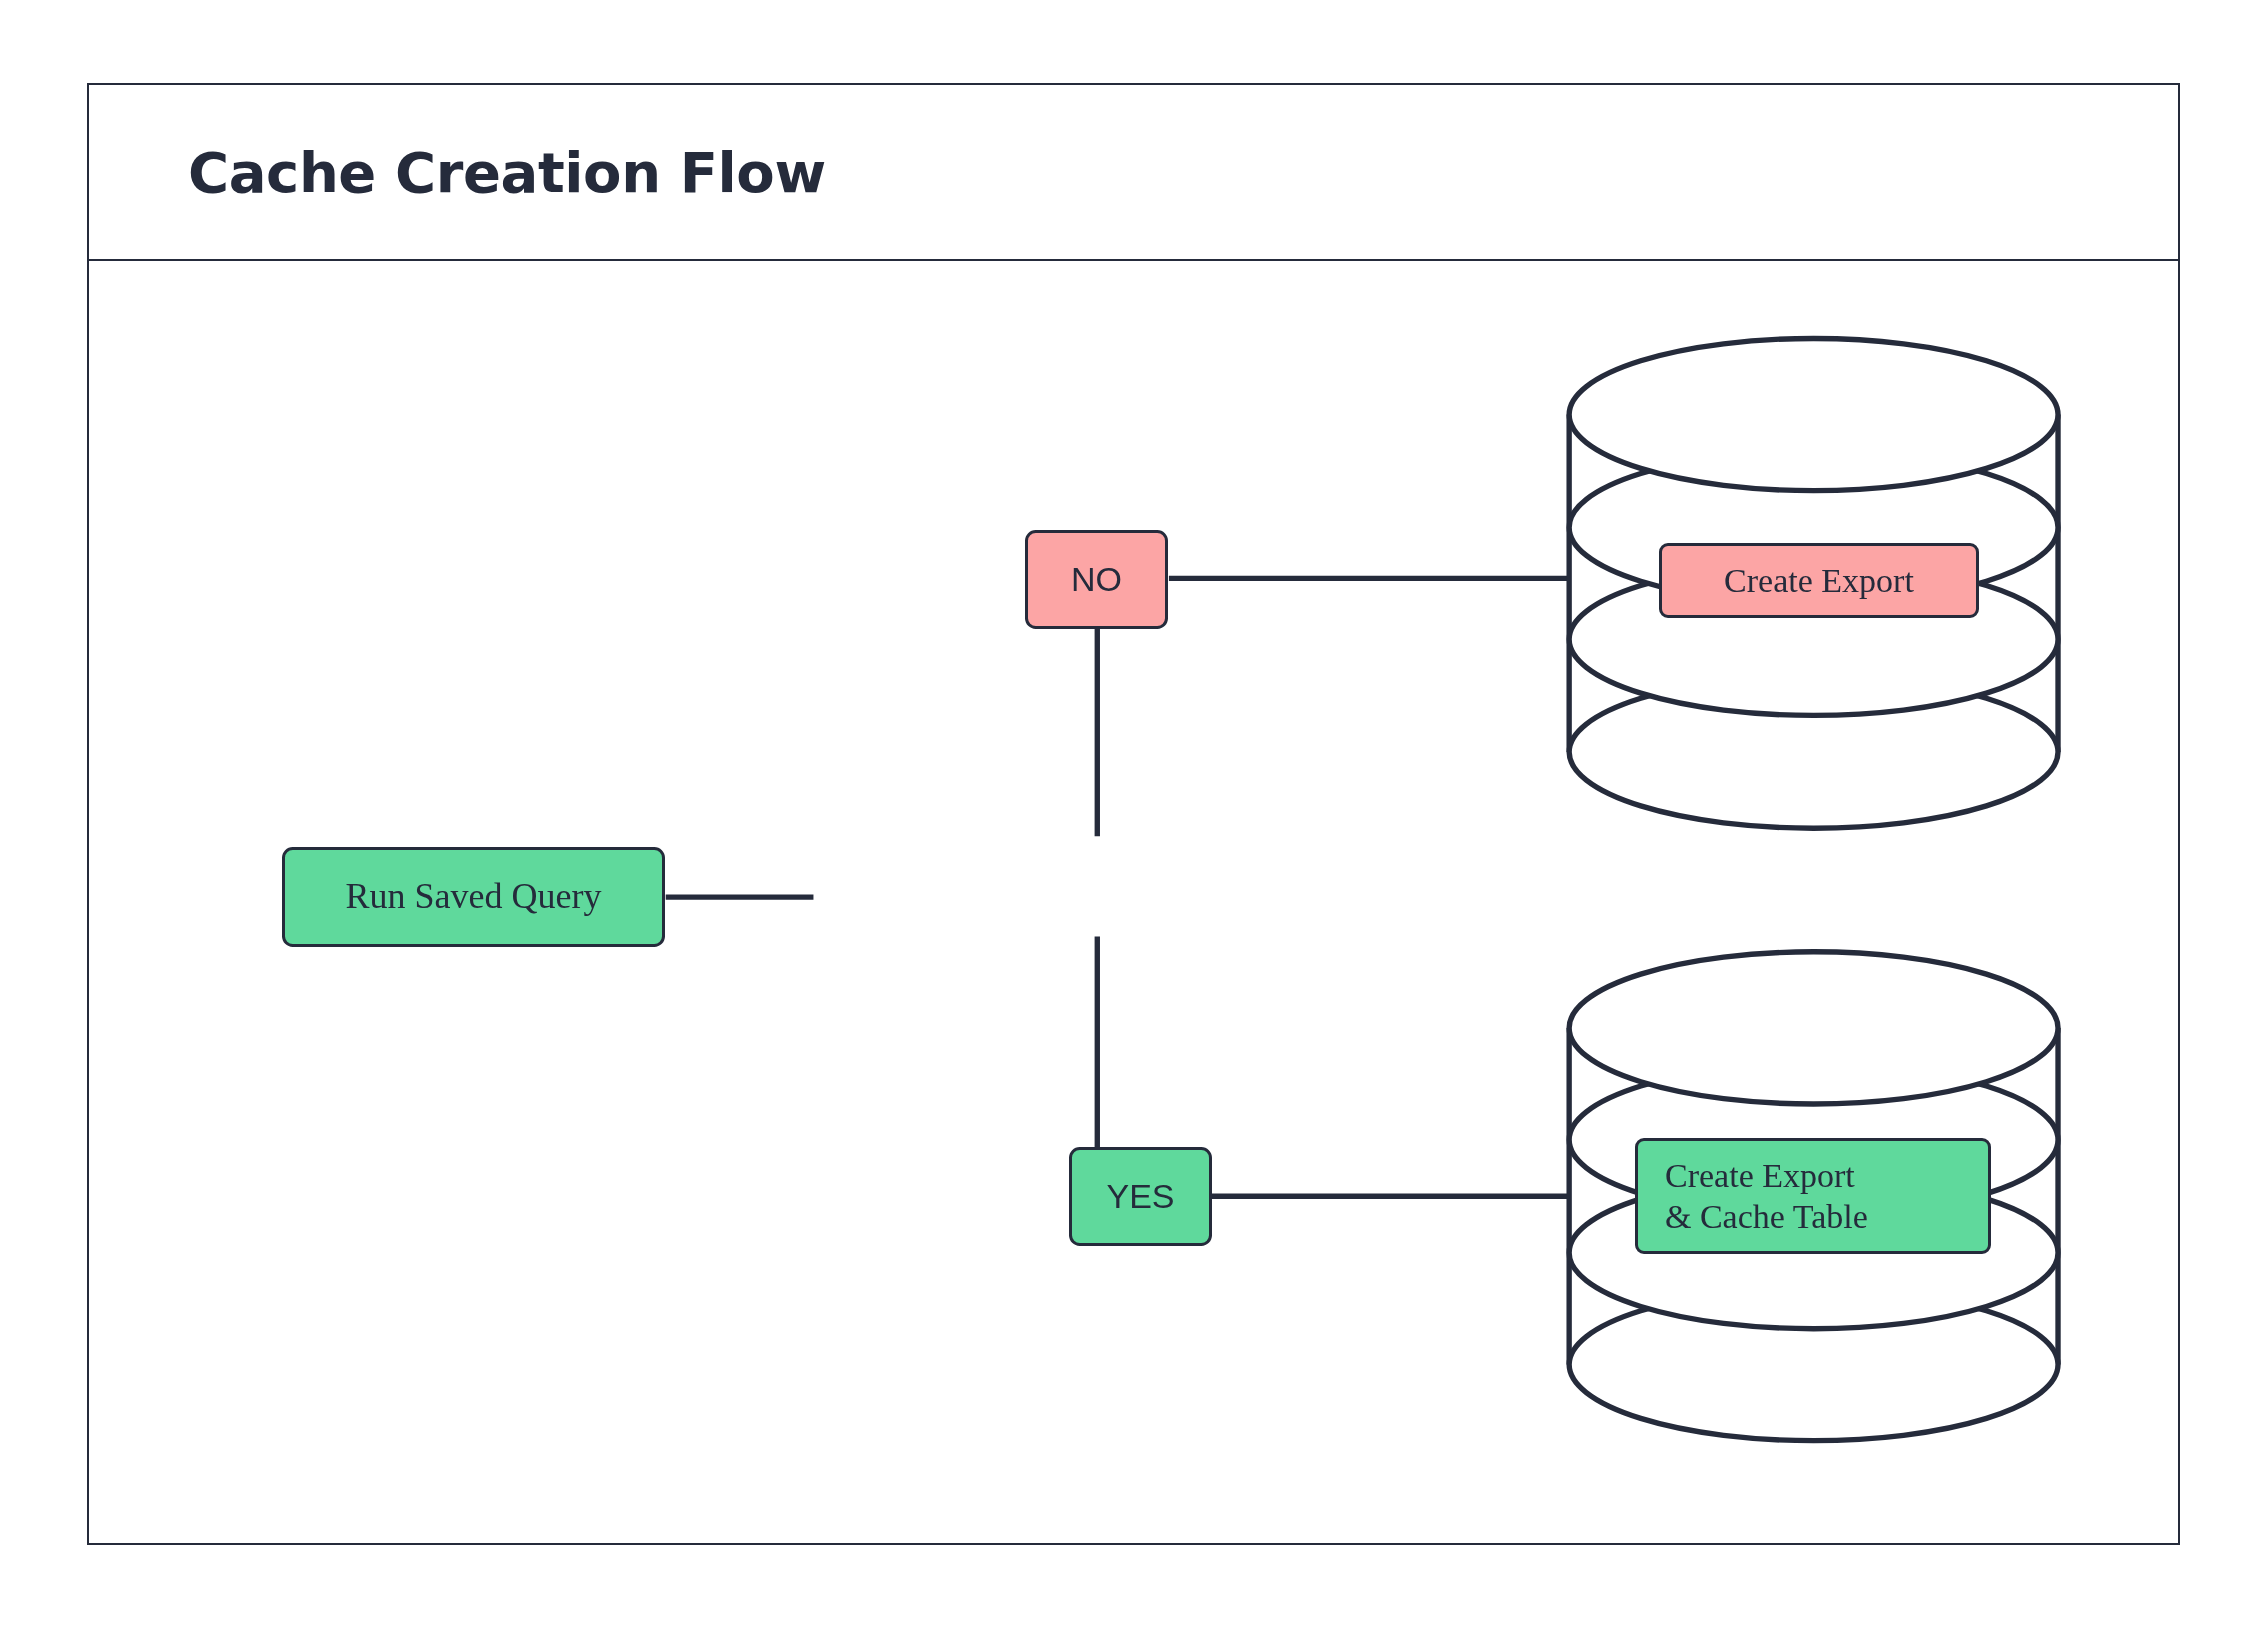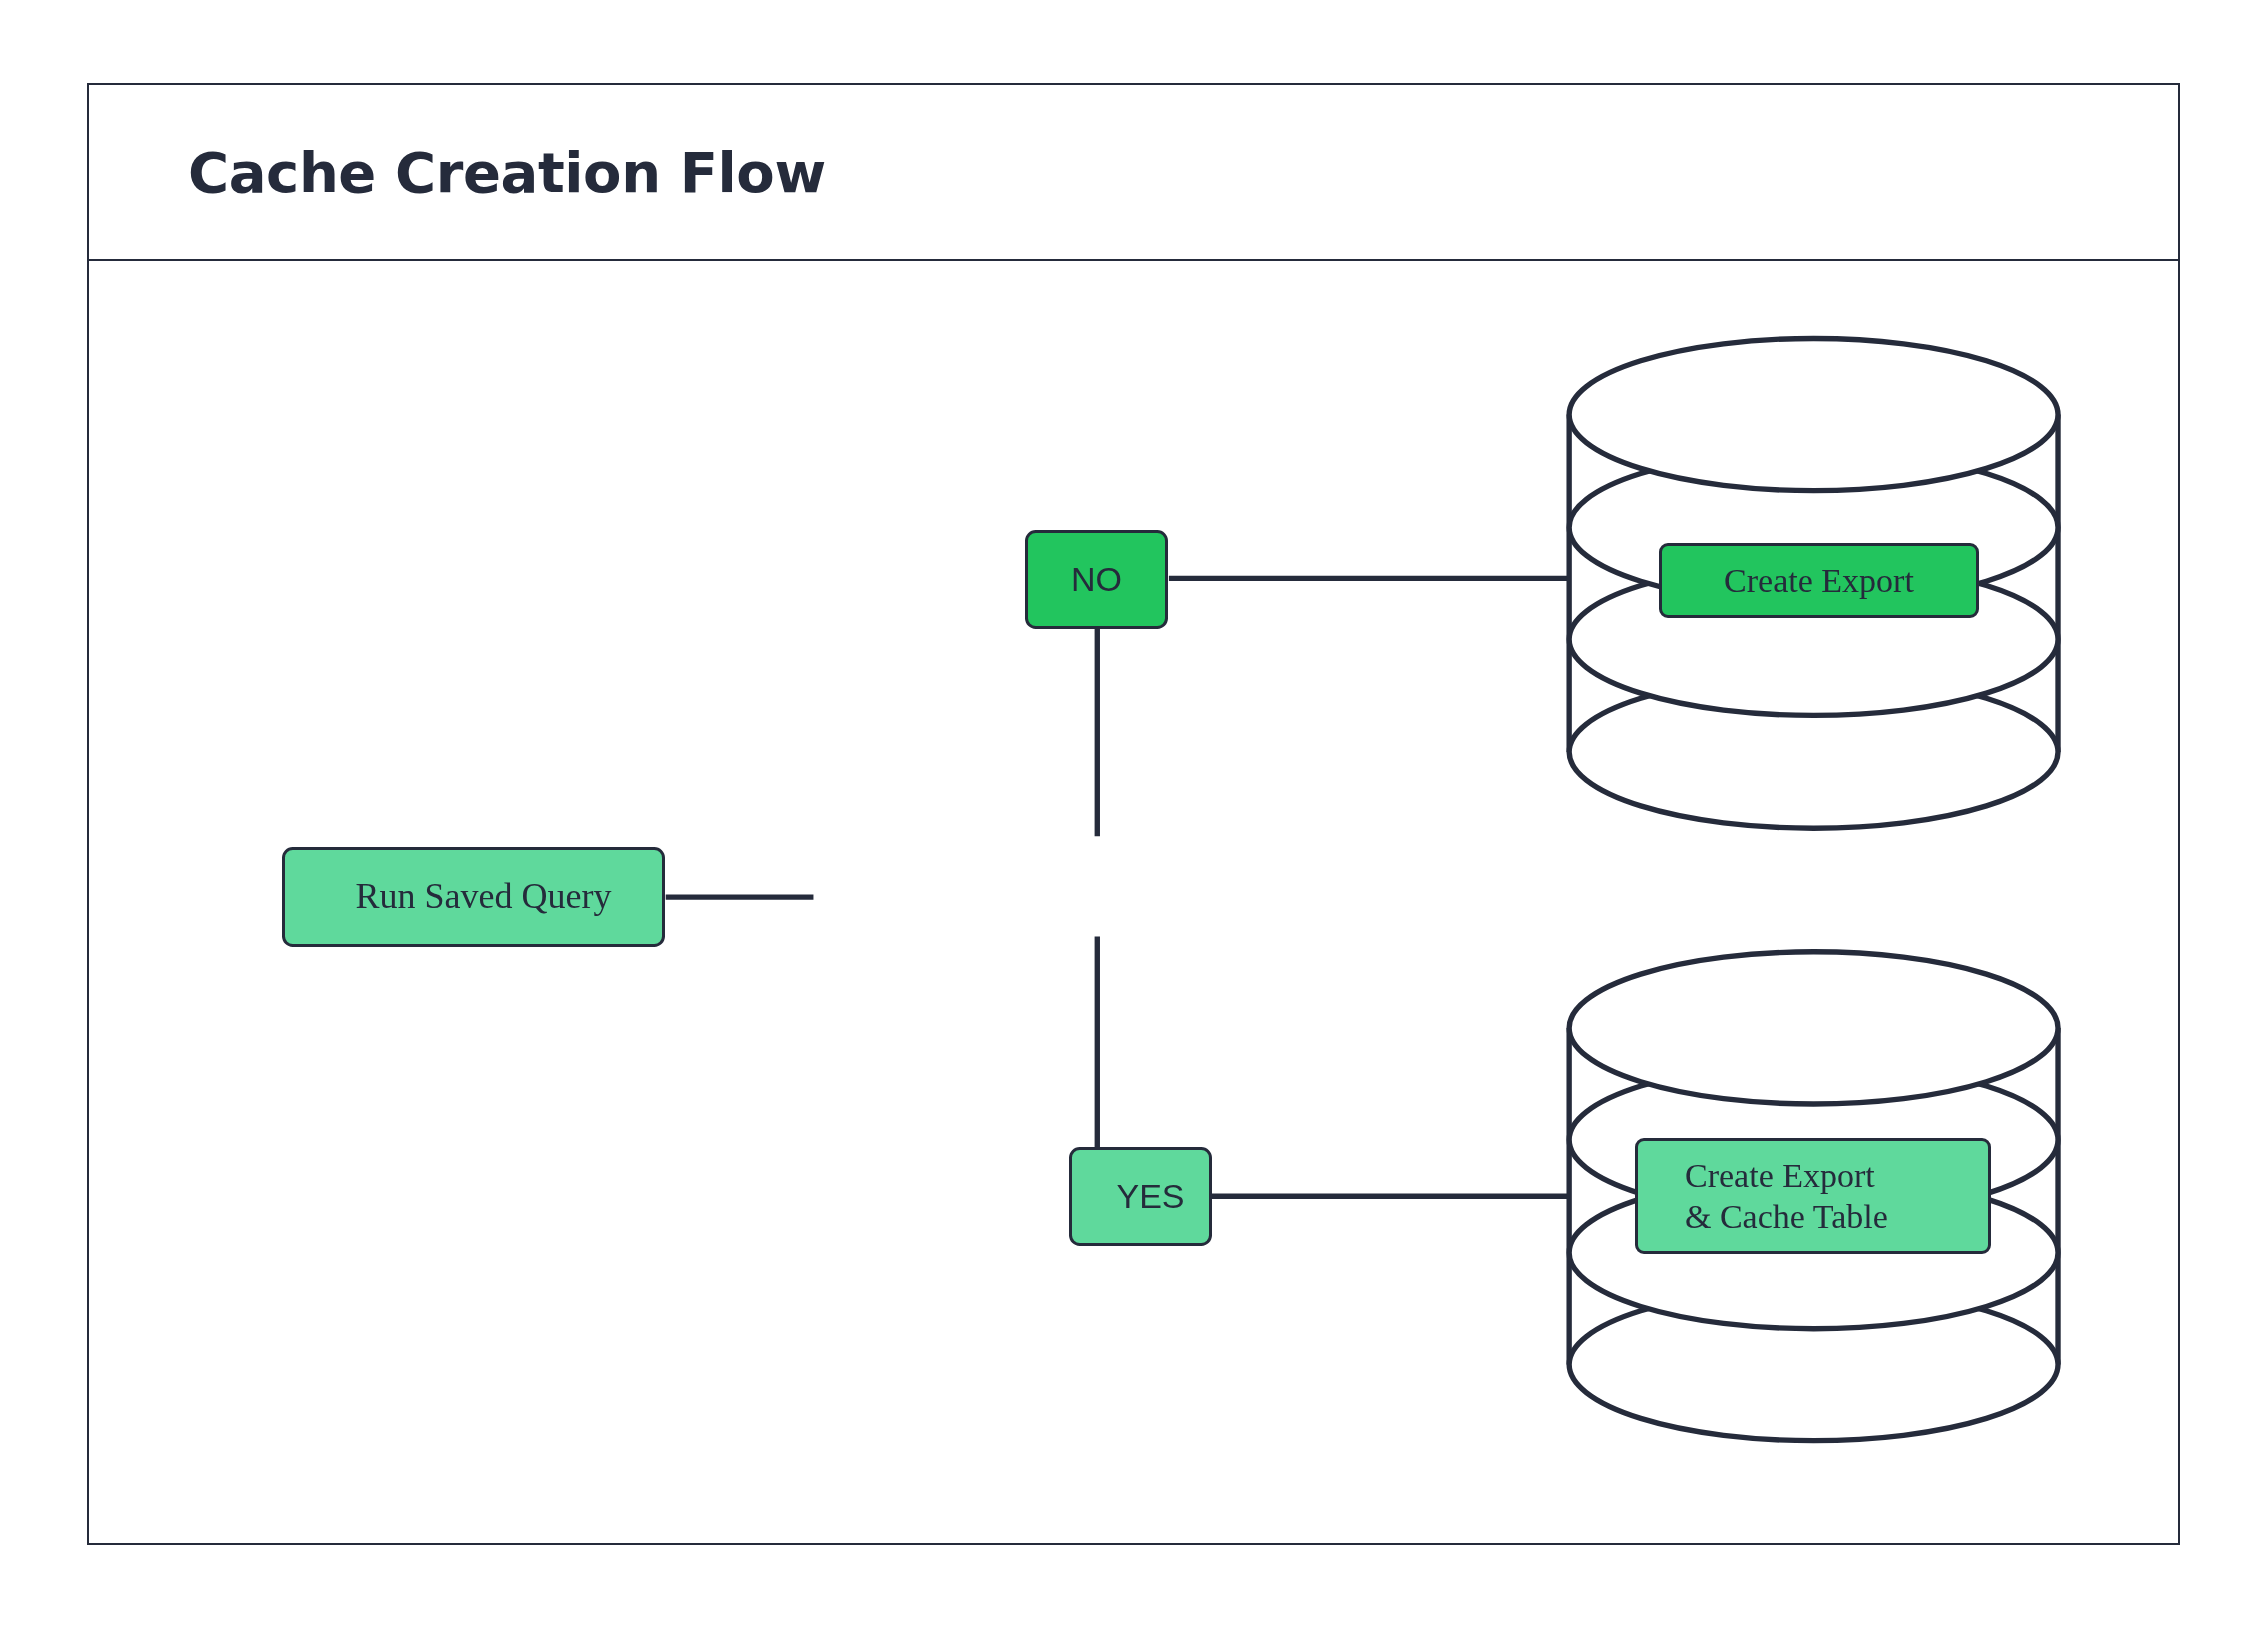--- a/index.html
+++ b/index.html
@@ -76,28 +76,27 @@
     border: 3.6px solid #252b3b;
     border-radius: 10.7px;
     font-family: Liberation Serif, serif;
     white-space: pre;
     line-height: 1.22;
   }
 
   .node-green {
     background: #5fd99c;
     color: #252b3b;
-    padding-left: 20px;
   }
   .node-dark {
     background: #252b3b;
     color: #e8eaed;
   }
   .node-white {
-    background: #22c55e;
+    background: #fca5a5;
     color: #252b3b;
   }
 
   
   #node-run-saved-query {
     left: 282px;  top: 847px;
     width: 383px; height: 100px;
     font-size: 36px;
   }
   #node-decision {

